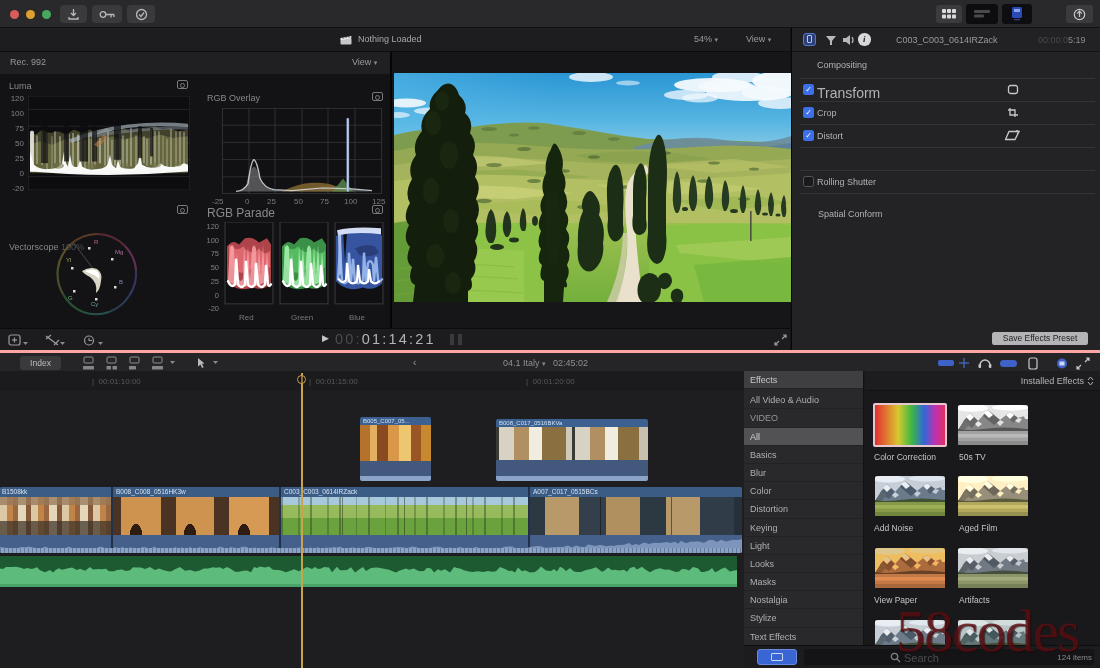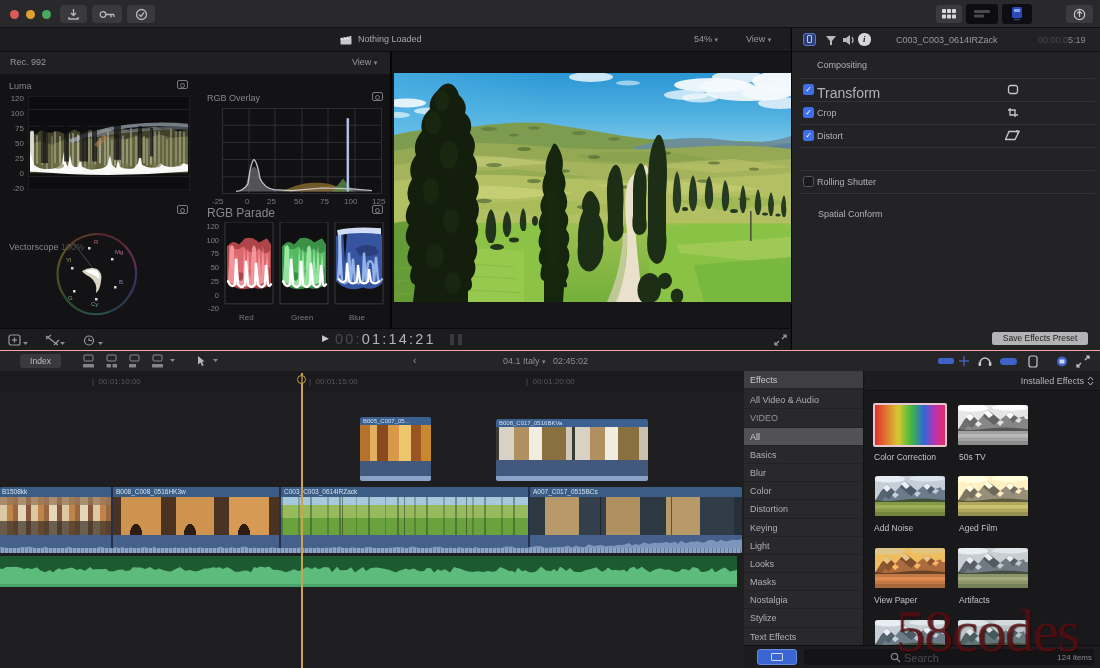--- a/index.html
+++ b/index.html
@@ -567,21 +567,21 @@
     </div>
     <div class="abs" style="left:8px;top:165px;width:295px;height:1px;background:#333335;"></div>
     <div class="abs" style="left:0;top:165px;width:309px;height:26px;">
       <span class="abs" style="left:26px;top:16px;font-size:9px;color:#b2b2b6;">Spatial Conform</span>
     </div>
 
     <div class="abs" style="left:200px;top:304px;width:96px;height:13px;background:#b4b4b6;border-radius:2.5px;
          font-size:8.5px;color:#222;text-align:center;line-height:13px;">Save Effects Preset</div>
   </div>
 
-  <div id="tl-toolbar" class="abs" style="left:0;top:350px;width:1100px;height:21px;background:#252527;border-top:1px solid #fca5a5;">
+  <div id="tl-toolbar" class="abs" style="left:0;top:350px;width:1100px;height:21px;background:#252527;border-top:3px solid #fca5a5;">
     <div class="abs" style="left:20px;top:3px;width:41px;height:14px;background:#3a3a3c;border-radius:3px;font-size:8.5px;color:#bcbcc0;text-align:center;line-height:14px;">Index</div>
 
     <svg class="abs" style="left:82px;top:3px;" width="100" height="15" viewBox="0 0 100 15">
       <g stroke="#8e8e92" fill="none" stroke-width="1">
         <rect x="2" y="1" width="9" height="6" rx="1"></rect>
           <rect x="25" y="1" width="9" height="6" rx="1"></rect>
         <rect x="48" y="1" width="9" height="6" rx="1"></rect>
           <rect x="71" y="1" width="9" height="6" rx="1"></rect>
       </g>
       <g fill="#84848a" font-size="5" font-family="Liberation Sans">

